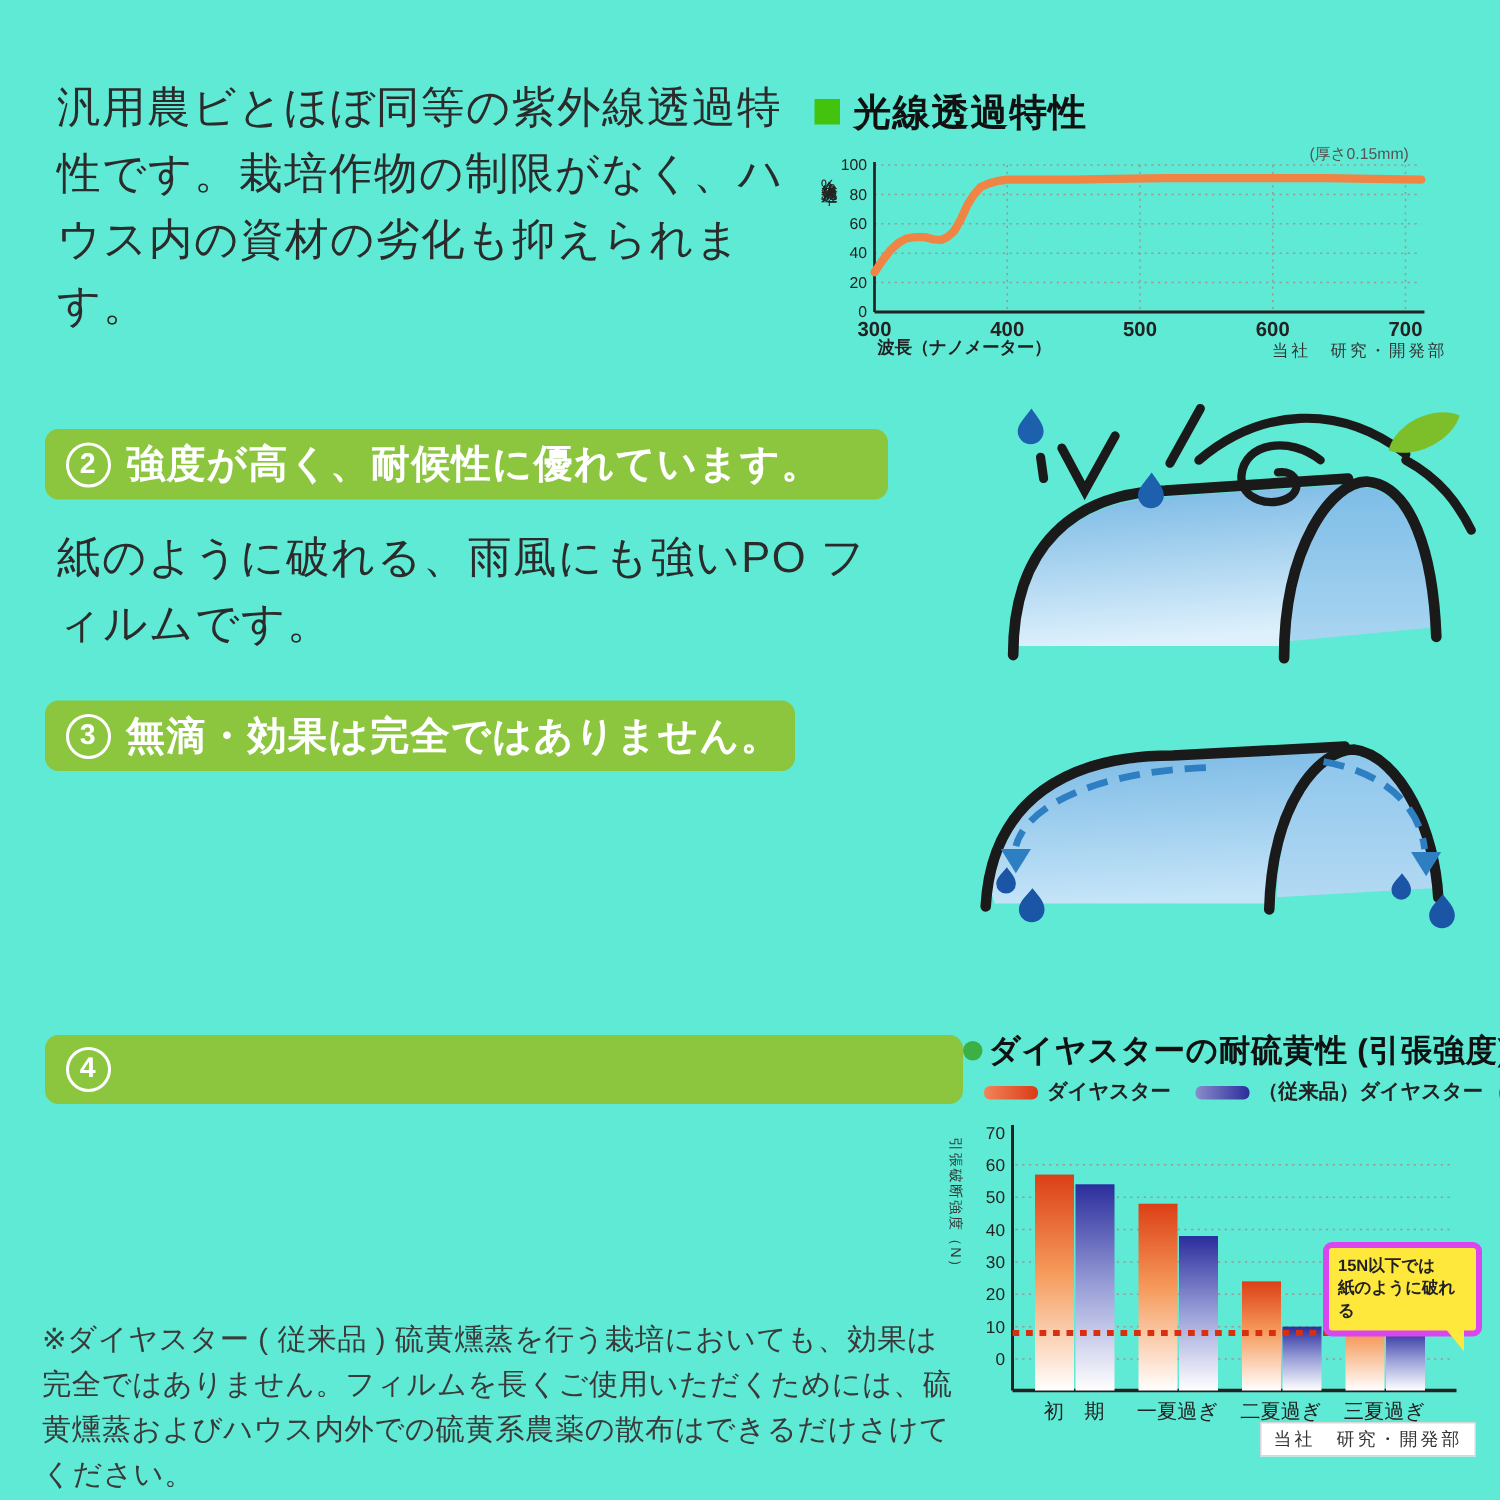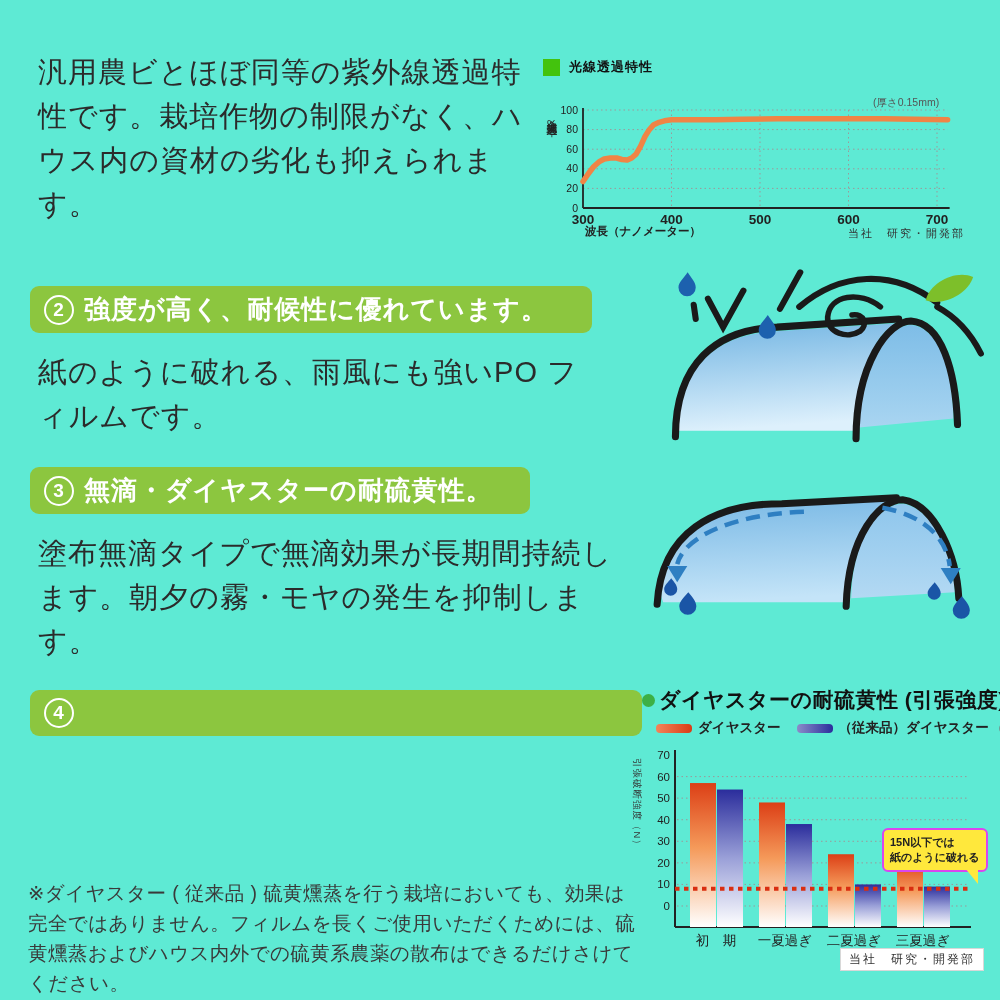--- a/index.html
+++ b/index.html
@@ -26,21 +26,21 @@
   #body-3 { position:absolute; left:38px; top:531px; width:578px; }
   #body-4 { position:absolute; left:38px; top:752px; width:612px; font-size:27.5px; line-height:45px; }
 
   .footnote { position:absolute; left:28px; top:878px; width:612px;
     font-size:19.5px; line-height:30px; letter-spacing:0.4px; color:#3a3a3a; }
 
   
   .light-chart { position:absolute; left:543px; top:58px; width:452px; height:190px; }
   .chart-header { display:flex; align-items:center; }
   .sq-bullet { width:17px; height:17px; background:#43c30d; margin-right:9px; }
-  .chart-title { font-size:13px; font-weight:bold; color:#111; letter-spacing:1px; }
+  .chart-title { font-size:25px; font-weight:bold; color:#111; letter-spacing:1px; }
   .thickness-note { position:absolute; left:330px; top:38px; font-size:10.5px; color:#555; }
   .lc-ylabel { position:absolute; left:2px; top:54px; height:102px; font-size:11px;
     color:#222; writing-mode:vertical-rl; text-orientation:upright; letter-spacing:1px; line-height:13px; }
   .lc-svg { position:absolute; left:0; top:44px; }
   .lc-xlabel { position:absolute; left:42px; top:166px; font-size:11.5px; font-weight:bold; color:#222; }
   .lc-attrib { position:absolute; right:30px; top:168px; font-size:11px; color:#333; letter-spacing:2px; }
 
   
   .illo1 { position:absolute; left:645px; top:262px; }
   .illo2 { position:absolute; left:633px; top:473px; }
@@ -53,21 +53,21 @@
   .legend { position:absolute; left:14px; top:33px; display:flex; align-items:center;
     font-size:13.5px; font-weight:bold; color:#222; white-space:nowrap; }
   .swatch { width:36px; height:9px; border-radius:4px; margin:0 6px 0 0; }
   .swatch.red  { background:linear-gradient(90deg,#f2855a,#d93b16); }
   .swatch.blue { background:linear-gradient(90deg,#8b8cc9,#2b2d9c); margin-left:16px; }
   .legend .thick { font-weight:normal; font-size:9.5px; color:#777; margin-left:10px; }
   .bc-ylabel { position:absolute; left:-12px; top:72px; height:100px; font-size:9.5px; color:#333;
     writing-mode:vertical-rl; text-orientation:sideways; letter-spacing:1px; }
   .bc-svg { position:absolute; left:3px; top:62px; }
   .callout { position:absolute; left:240px; top:142px; width:106px; background:#ffe83c;
-    border:2px solid #d946ef; border-radius:6px; padding:5px 6px; font-size:11px;
+    border:4px solid #d946ef; border-radius:6px; padding:5px 6px; font-size:11px;
     font-weight:bold; color:#222; line-height:15px; z-index:3; }
   .callout-tail { position:absolute; right:8px; bottom:-14px; width:0; height:0;
     border-top:16px solid #ffe83c; border-left:13px solid transparent; }
   .bc-attrib { position:absolute; left:198px; top:262px; font-size:12px; color:#333;
     letter-spacing:2px; border:1px solid #d8d8d8; padding:2px 8px; background:#fff; }
 </style>
 </head>
 <body>
 
 <div class="page">
@@ -145,23 +145,22 @@
       <path stroke-width="5.5" d="M232,44 C212,28 182,32 180,54 C179,70 200,76 212,68 C220,62 216,50 204,52"></path>
       <path stroke-width="6" d="M288,44 C310,56 322,72 331,90"></path>
     </g>
     <g transform="translate(300,26) rotate(-26)">
       <path fill="#7dbf2a" d="M-26,0 C-14,-14 14,-14 26,0 C14,13 -14,13 -26,0 Z"></path>
     </g>
   </svg>
 
   <div class="banner" id="banner-3">
     <span class="circle-num">3</span>
-    <span>無滴・ダイヤスターの耐硫黄性。</span>
-  </div>
-  <p class="jp-body" id="body-3">塗布無滴タイプで無滴効果が長期間持続します。朝夕の霧・モヤの発生を抑制します。</p>
+    <span>無滴・効果は完全ではありません。</span>
+  </div>
 
   <svg class="illo2" width="362" height="162" viewBox="0 0 360 160">
     <defs>
       <linearGradient id="tun2" x1="0" y1="0" x2="0.1" y2="1">
         <stop offset="0" stop-color="#7ab9e5"></stop>
           <stop offset="1" stop-color="#c4e4f8"></stop>
       </linearGradient>
       <linearGradient id="tun2b" x1="0" y1="0" x2="0" y2="1">
         <stop offset="0" stop-color="#8ec6ec"></stop>
           <stop offset="1" stop-color="#b3d9f3"></stop>

